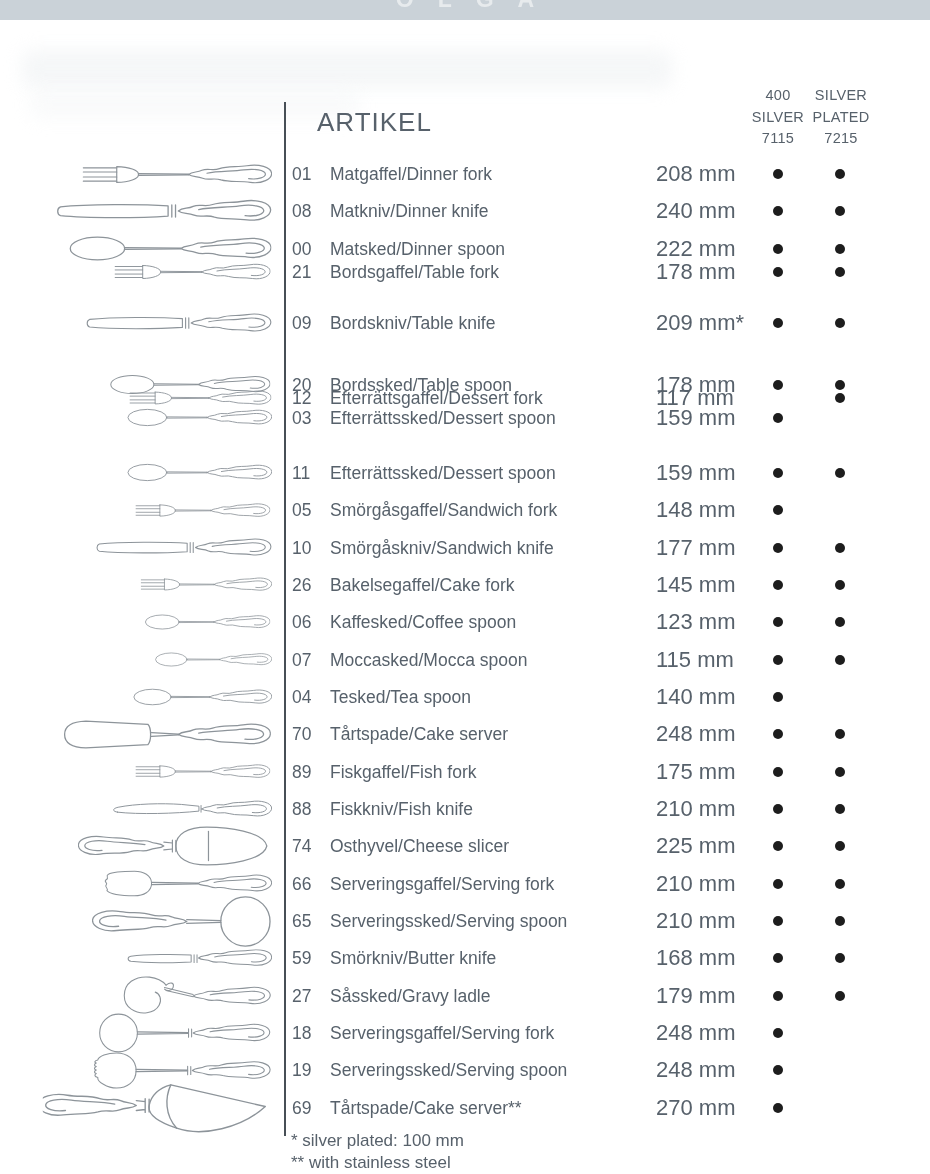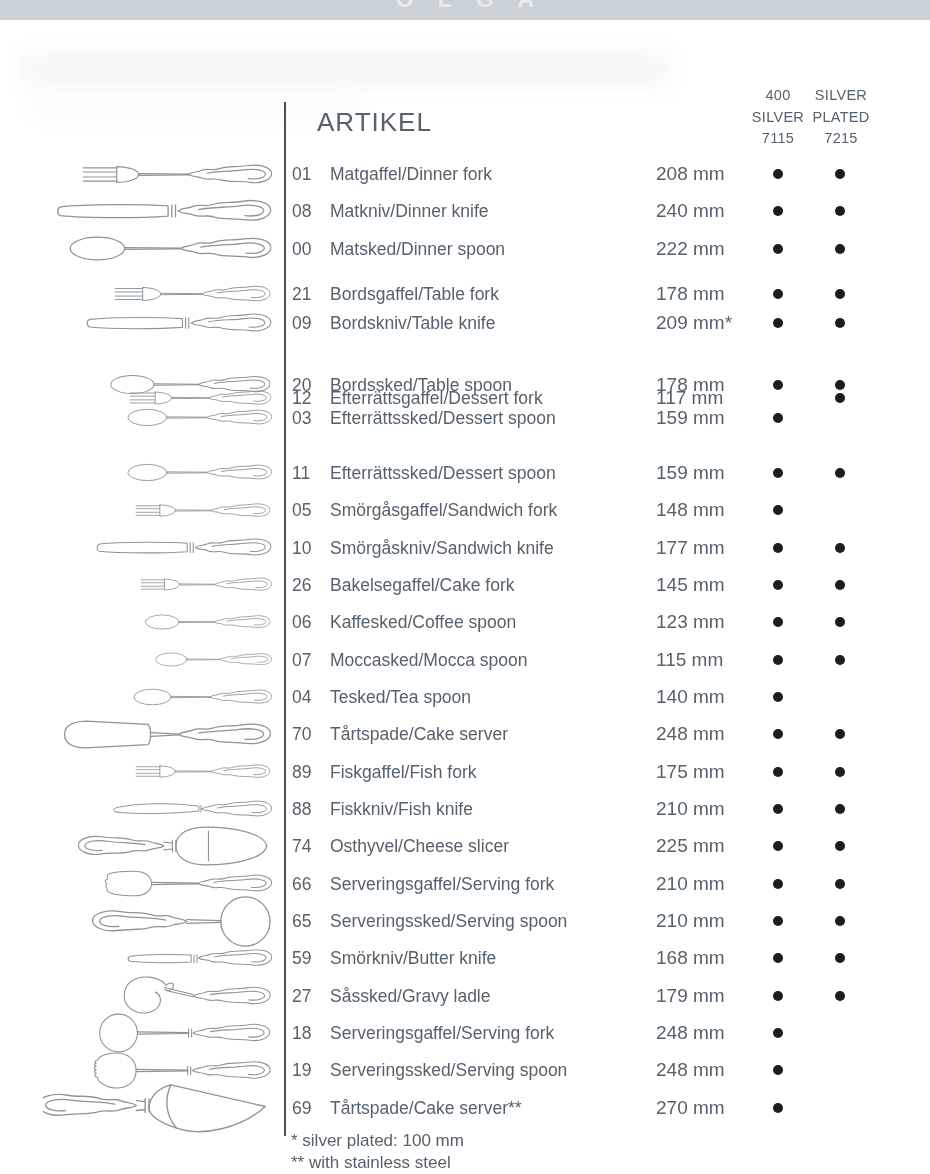--- a/index.html
+++ b/index.html
@@ -41,21 +41,21 @@
     position:absolute; top:85px; width:80px; text-align:center;
     font-size:14.5px; line-height:21.5px; letter-spacing:.3px;
   }
   .hdrcol.c1 { left:738px; }
   .hdrcol.c2 { left:801px; }
   .hdrcol span { display:block; }
   
   .row { position:absolute; left:0; width:784px; height:37px; }
   .row .code { position:absolute; left:292px; top:50%; transform:translateY(-50%); font-size:17.5px; white-space:nowrap; }
   .row .name { position:absolute; left:330px; top:50%; transform:translateY(-50%); font-size:17.5px; white-space:nowrap; }
-  .row .len  { position:absolute; left:656px; top:50%; transform:translateY(-50%); font-size:19px; white-space:nowrap; }
+  .row .len  { position:absolute; left:656px; top:50%; transform:translateY(-50%); font-size:22px; white-space:nowrap; }
   .dot {
     position:absolute; top:50%; transform:translateY(-50%);
     width:10px; height:10px; border-radius:50%;
     background:var(--dot,#1d1d1d);
   }
   .dot.d1 { left:773px; }
   .dot.d2 { left:835px; }
   
   svg.art {
     position:absolute; display:block;
@@ -199,21 +199,21 @@
       <div class="row" style="top: 230.2px;">
         <svg class="art" viewBox="0 0 225 32" style="width: 205px; height: 29px; left: 67px; top: 4px;">
           <use href="#sym-spoon"></use>
         </svg>
         <span class="code">00</span>
         <span class="name">Matsked/Dinner spoon</span>
         <span class="len">222 mm</span>
         <span class="dot d1"></span>
         <span class="dot d2"></span>
       </div>
-      <div class="row" style="top: 275px;">
+      <div class="row" style="top: 253px;">
         <svg class="art" viewBox="0 0 230 32" style="width: 161px; height: 22px; left: 111px; top: 7.5px;">
           <use href="#sym-fork"></use>
         </svg>
         <span class="code">21</span>
         <span class="name">Bordsgaffel/Table fork</span>
         <span class="len">178 mm</span>
         <span class="dot d1"></span>
         <span class="dot d2"></span>
       </div>
       <div class="row" style="top: 304.9px;">

